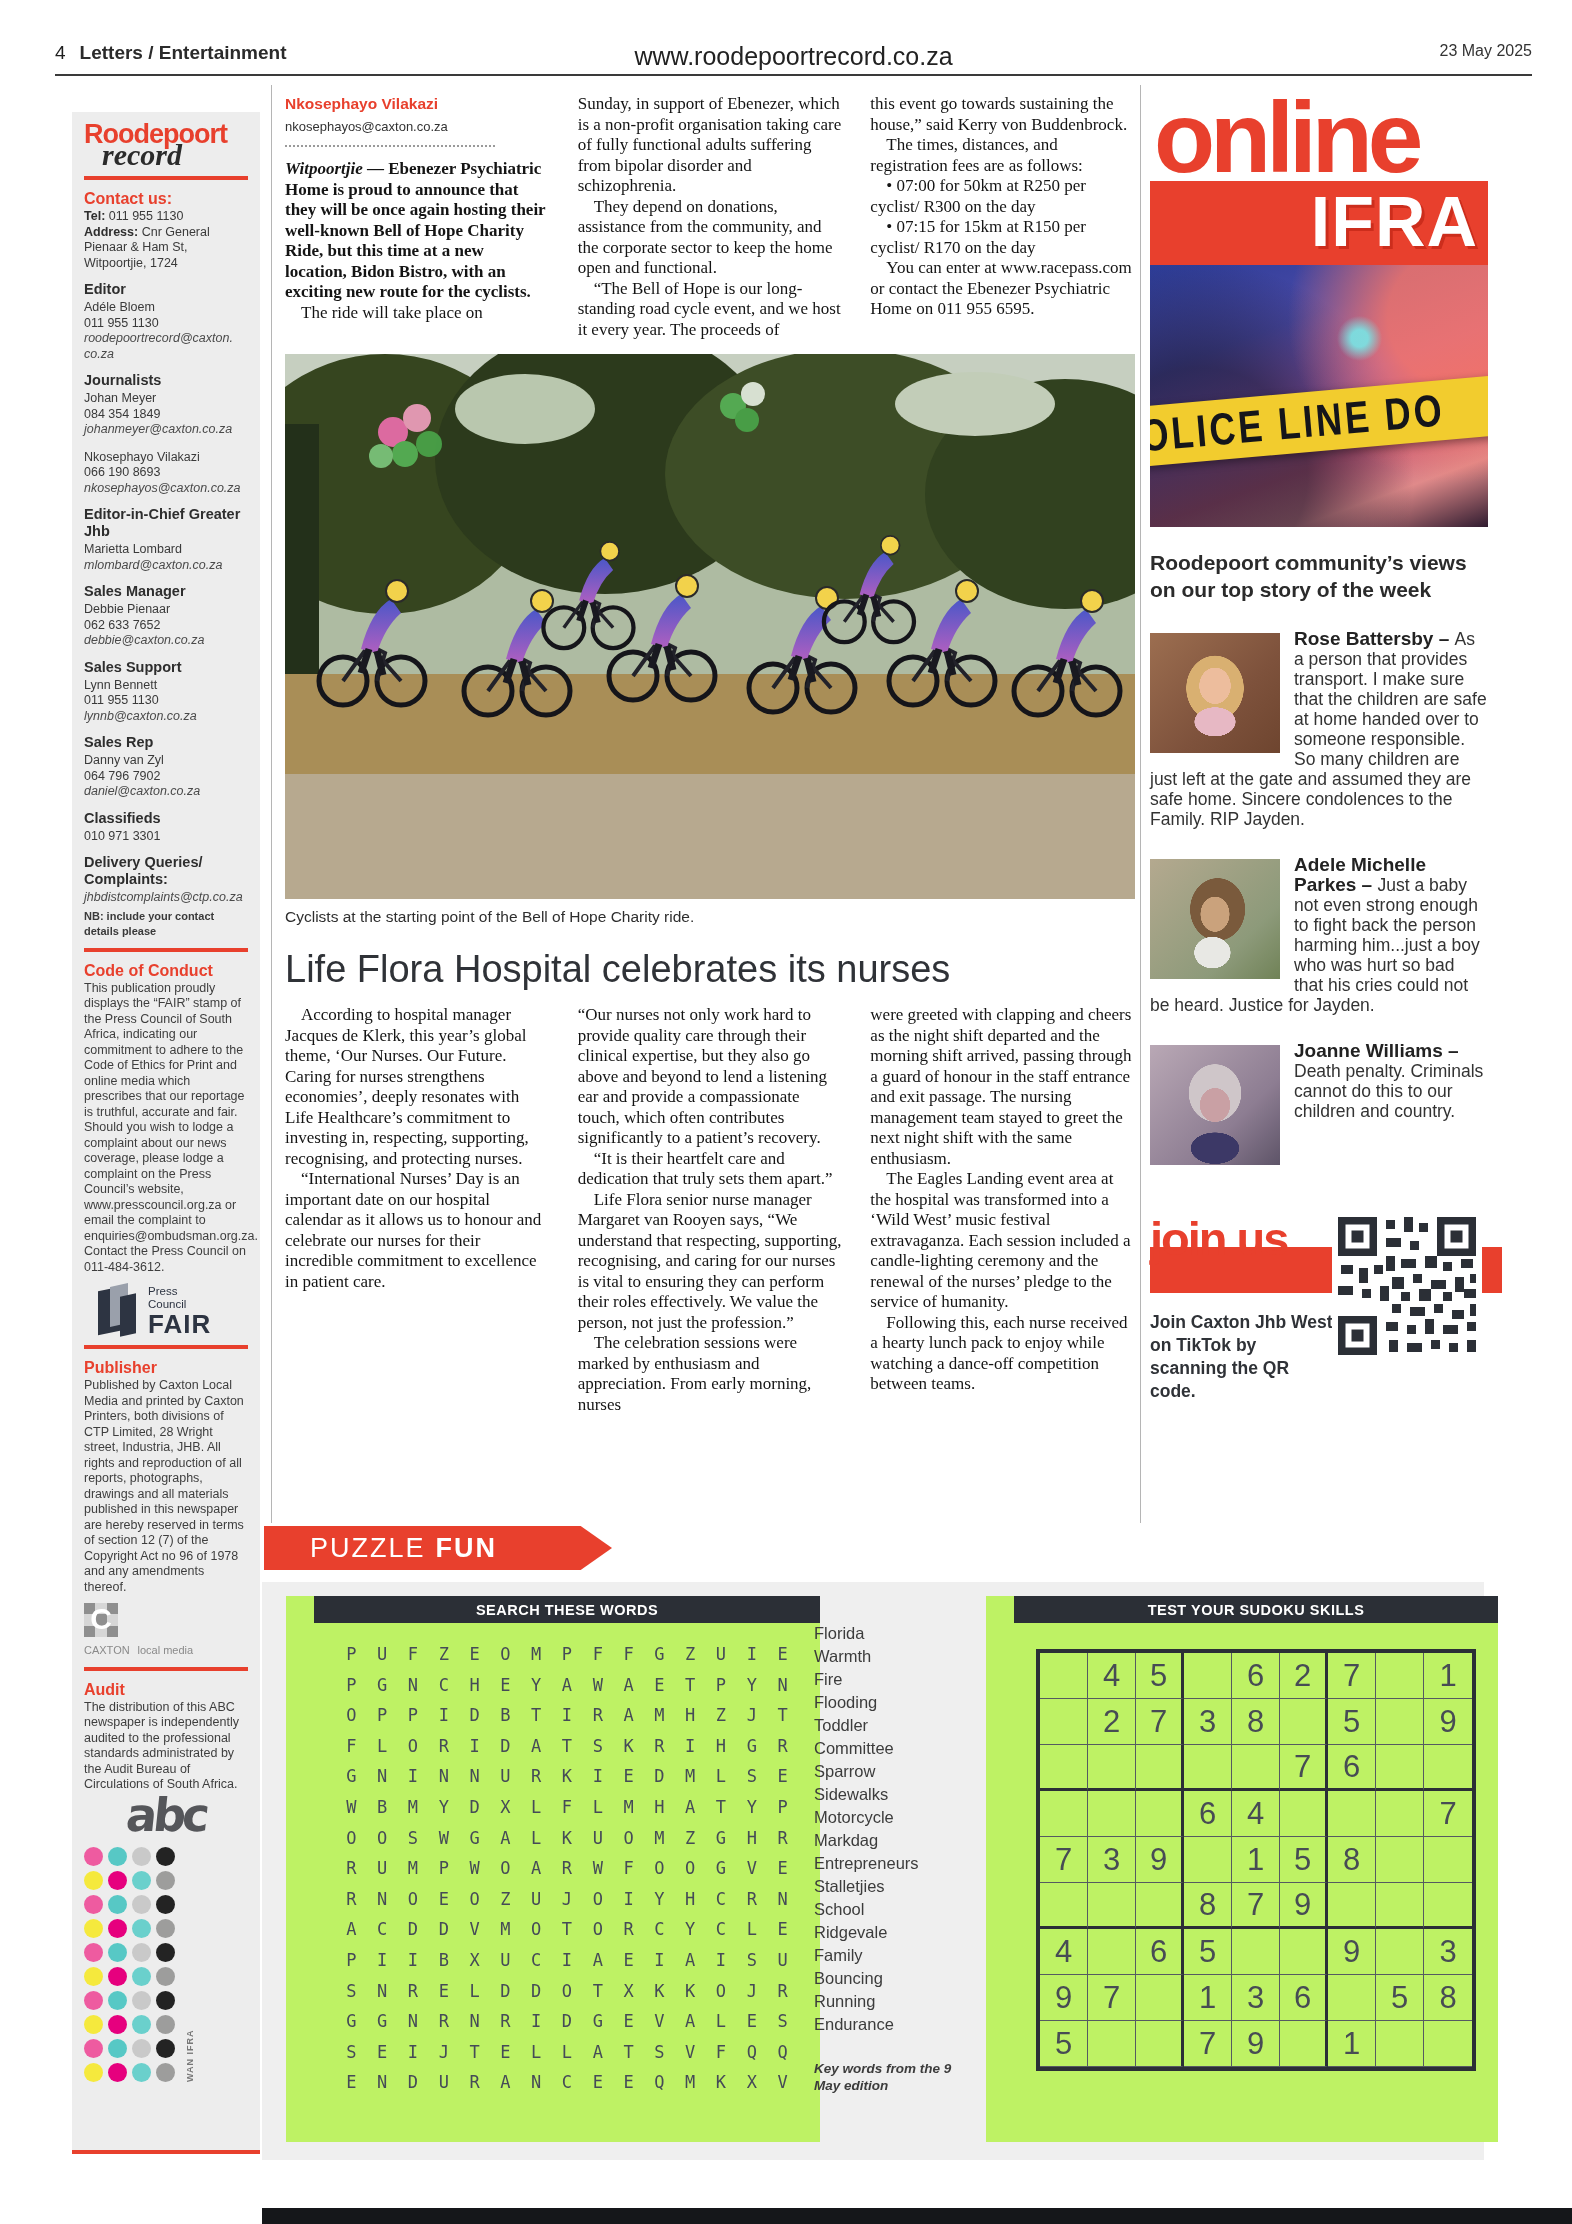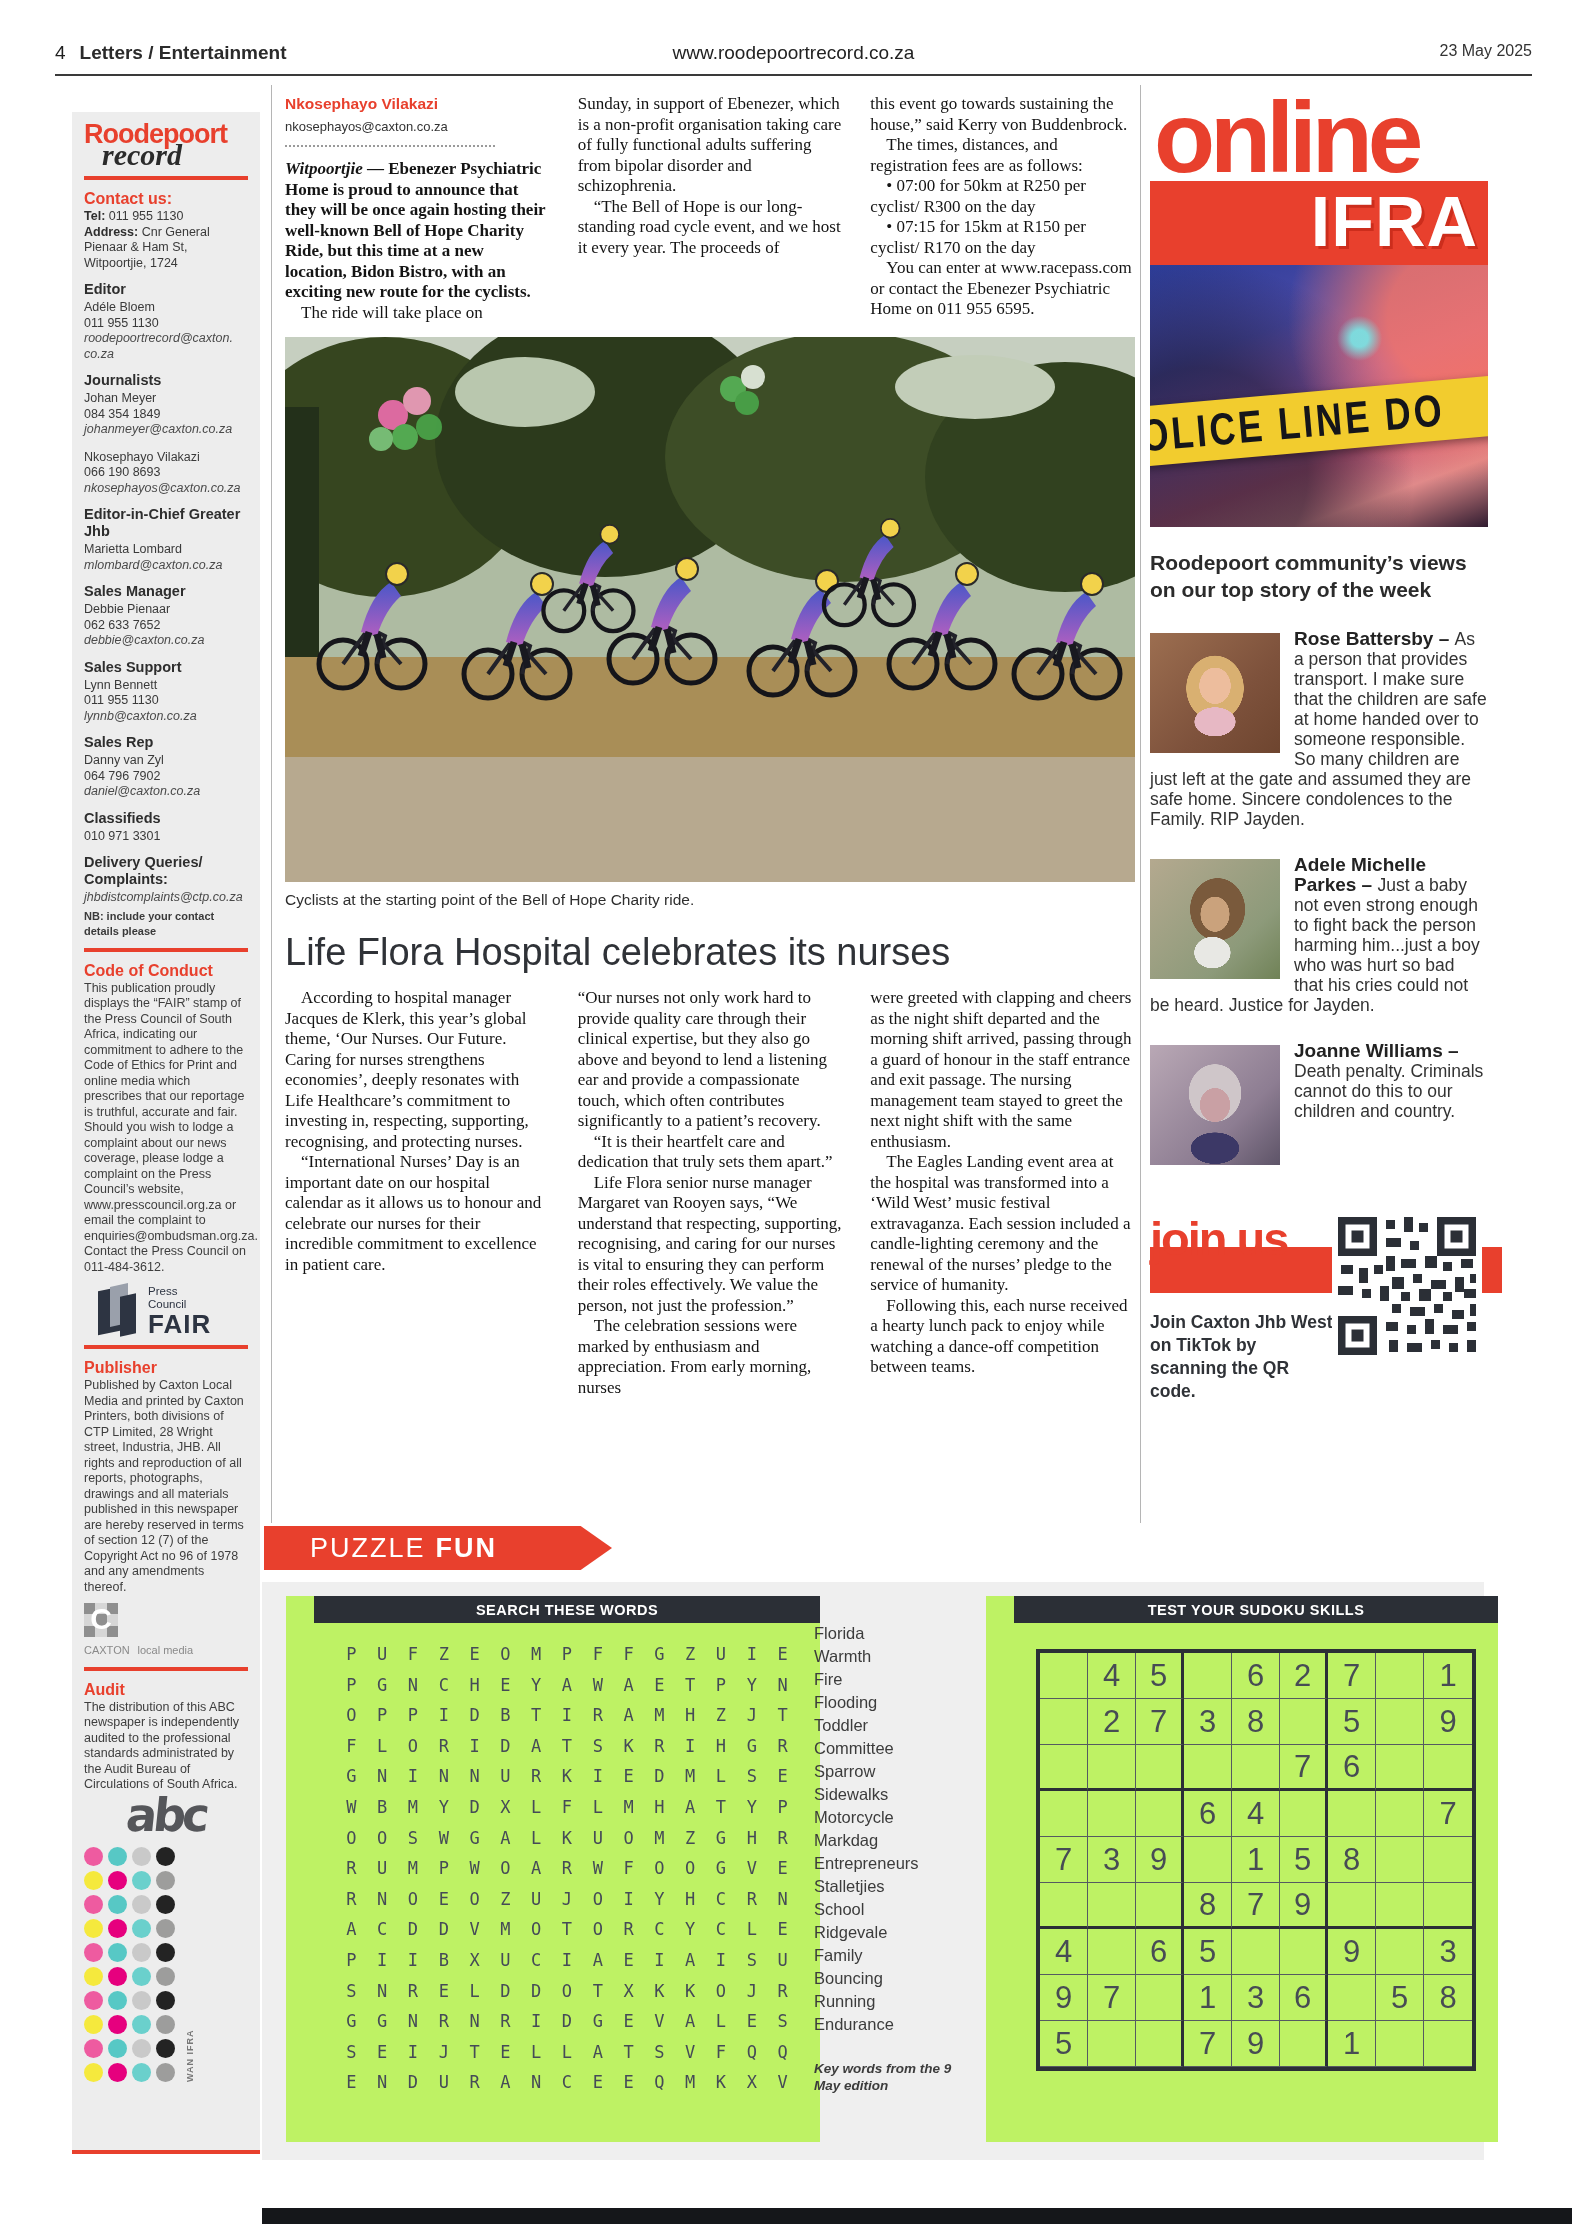--- a/index.html
+++ b/index.html
@@ -4,21 +4,21 @@
 <style>
   html,body{margin:0;padding:0;background:#fff;}
   .page{position:relative;width:1572px;height:2224px;background:#fff;overflow:hidden;
         font-family:"Liberation Sans",sans-serif;color:#1e1e1e;}
   
   .top-header{position:absolute;left:55px;right:40px;top:42px;height:32px;
     border-bottom:2px solid #3a3a3a;display:flex;align-items:flex-start;}
   .th-left{display:flex;gap:14px;align-items:baseline;font-size:19px;}
   .th-page{font-weight:400;}
   .th-section{font-weight:700;color:#2b2b2b;}
-  .th-site{position:absolute;left:0;right:0;text-align:center;font-size:19px;color:#222;}
+  .th-site{position:absolute;left:0;right:0;text-align:center;font-size:25px;color:#222;}
   .th-date{margin-left:auto;font-size:16px;color:#333;}
   
   .vrule{position:absolute;width:1px;background:#b5b5b5;top:85px;height:1438px;}
   .vr1{left:271px;} .vr2{left:1140px;}
   
   .sidebar{position:absolute;left:72px;top:112px;width:188px;height:2042px;background:#ededed;
     padding:10px 12px;box-sizing:border-box;overflow:hidden;font-size:12.5px;line-height:15.5px;
     color:#3a3a3a;border-bottom:4px solid #e8402d;}
   .logo-top{color:#e8402d;font-weight:800;font-size:27px;letter-spacing:-1px;line-height:24px;}
   .logo-bottom{font-family:"Liberation Serif",serif;font-style:italic;font-weight:700;
@@ -334,20 +334,21 @@
     <div class="cols">
       <div class="col">
         <div class="byline-name">Nkosephayo Vilakazi</div>
         <div class="byline-email">nkosephayos@caxton.co.za</div>
         <hr class="byline-dots">
         <p class="art-p lead-bold"><i>Witpoortjie</i><span> — Ebenezer Psychiatric Home is proud to announce that they will be once again hosting their well-known Bell of Hope Charity Ride, but this time at a new location, Bidon Bistro, with an exciting new route for the cyclists.</span></p>
         <p class="art-p ind">The ride will take place on</p>
       </div>
       <div class="col">
           <p class="art-p">Sunday, in support of Ebenezer, which is a non-profit organisation taking care of fully functional adults suffering from bipolar disorder and schizophrenia.</p>
+          <p class="art-p ind">They depend on donations, assistance from the community, and the corporate sector to keep the home open and functional.</p>
           <p class="art-p ind">“The Bell of Hope is our long-standing road cycle event, and we host it every year. The proceeds of</p>
         </div>
       <div class="col">
           <p class="art-p">this event go towards sustaining the house,” said Kerry von Buddenbrock.</p>
           <p class="art-p ind">The times, distances, and registration fees are as follows:</p>
           <p class="art-p ind">• 07:00 for 50km at R250 per cyclist/ R300 on the day</p>
           <p class="art-p ind">• 07:15 for 15km at R150 per cyclist/ R170 on the day</p>
           <p class="art-p ind">You can enter at www.racepass.com or contact the Ebenezer Psychiatric Home on 011 955 6595.</p>
         </div>
     </div>

